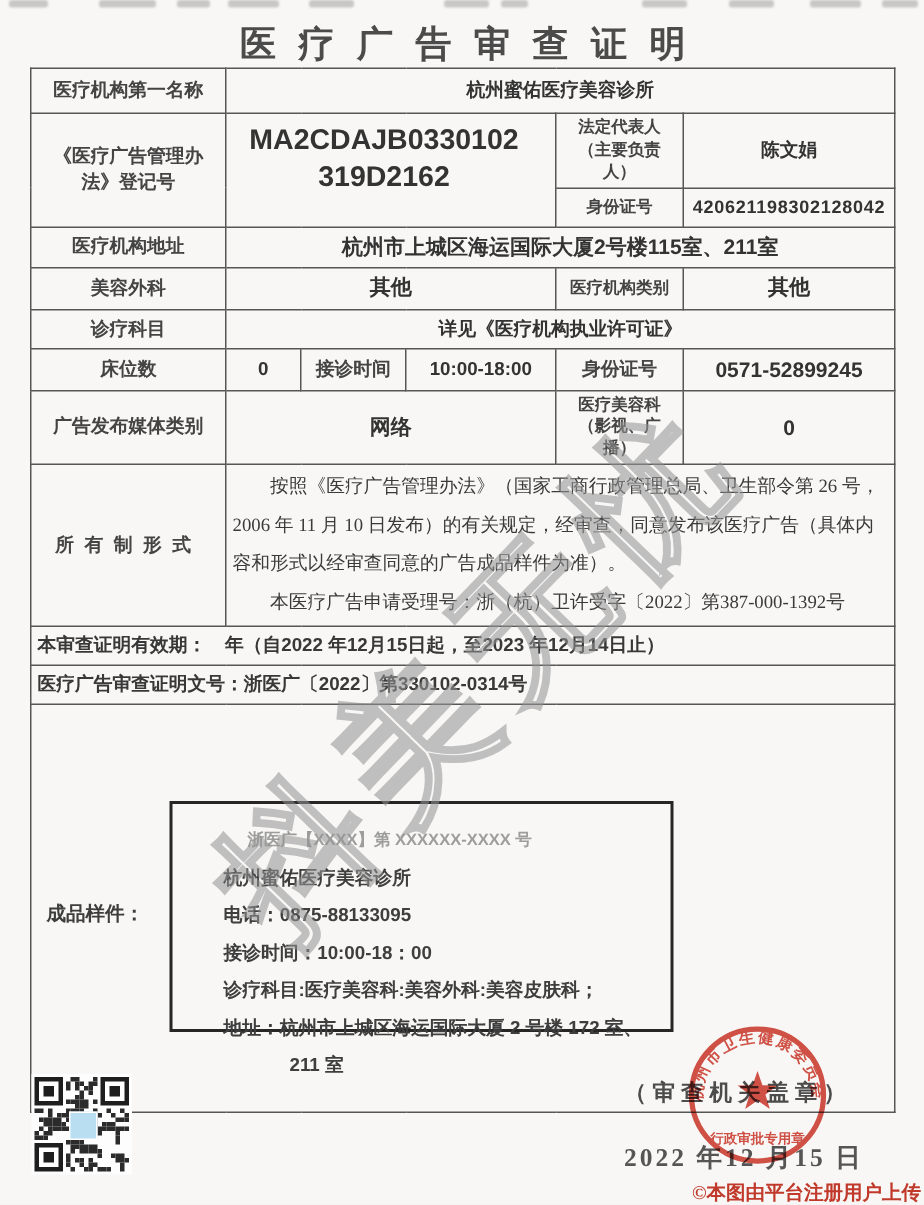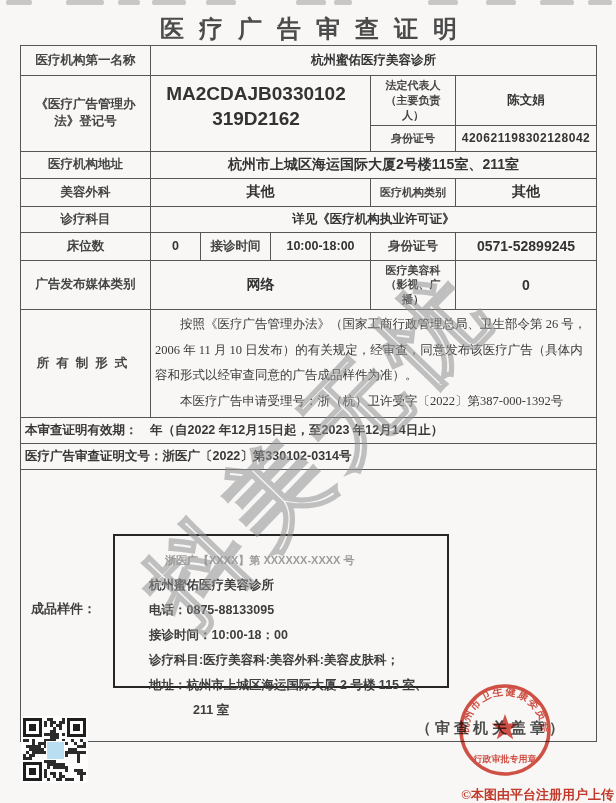--- a/index.html
+++ b/index.html
@@ -148,21 +148,21 @@
     </tr>
     <tr>
       <td class="samplecell" colspan="6">
         <div class="sample-label">成品样件：</div>
         <div class="sample-box">
           <div class="ref">浙医广【XXXX】第 XXXXXX-XXXX 号</div>
           <div>杭州蜜佑医疗美容诊所</div>
           <div>电话：0875-88133095</div>
           <div>接诊时间：10:00-18：00</div>
           <div>诊疗科目:医疗美容科:美容外科:美容皮肤科；</div>
-          <div>地址：杭州市上城区海运国际大厦 2 号楼 115 室、</div>
+          <div>地址：杭州市上城区海运国际大厦 2 号楼 172 室、</div>
           <div class="indent2">211 室</div>
         </div>
       </td>
     </tr>
   </tbody>
     </table>
 
   <div class="watermark">抖美无忧</div>
 
   <div class="stamp-caption">（审查机关盖章）</div>
@@ -172,20 +172,21 @@
       <path id="arcp" d="M 19 58 A 37 37 0 0 1 93 58" fill="none"></path>
     </defs>
     <circle cx="56" cy="56" r="44" fill="none" stroke="#cf3a2e" stroke-width="3.5"></circle>
     <text font-size="10.5" fill="#cf3a2e" letter-spacing="1.5" font-weight="bold">
       <textPath href="#arcp" startOffset="50%" text-anchor="middle">杭州市卫生健康委员会</textPath>
     </text>
     <polygon fill="#cf3a2e" points="56,40 59.3,49.5 69.3,49.7 61.3,55.7 64.2,65.3 56,59.6 47.8,65.3 50.7,55.7 42.7,49.7 52.7,49.5"></polygon>
     <text x="56" y="88" text-anchor="middle" font-size="9" fill="#cf3a2e" font-weight="bold">行政审批专用章</text>
   </svg>
 
+  <div class="doc-date">2022 年12 月15 日</div>
 
   <div class="qr">
     <span class="finder" style="left:2px;top:2px"></span>
     <span class="finder" style="left:46px;top:2px"></span>
     <span class="finder" style="left:2px;top:46px"></span>
     <span class="center-logo"></span>
   <i style="left:26px;top:2px"></i>
       <i style="left:29px;top:2px"></i>
       <i style="left:41px;top:2px"></i>
       <i style="left:23px;top:5px"></i>

